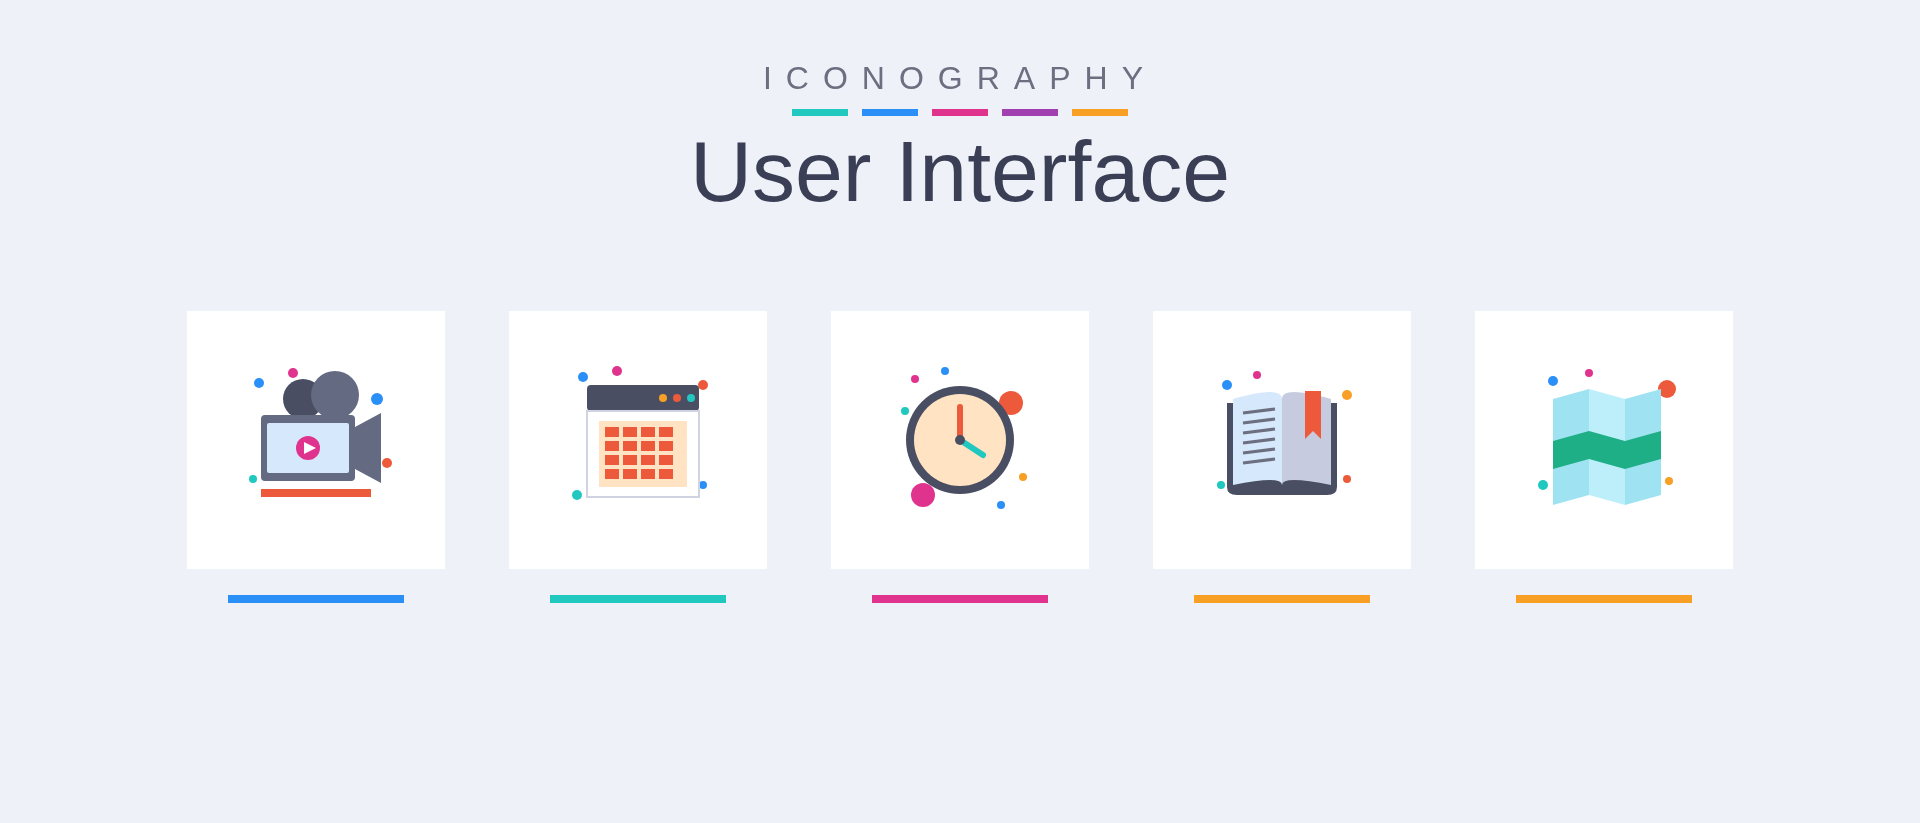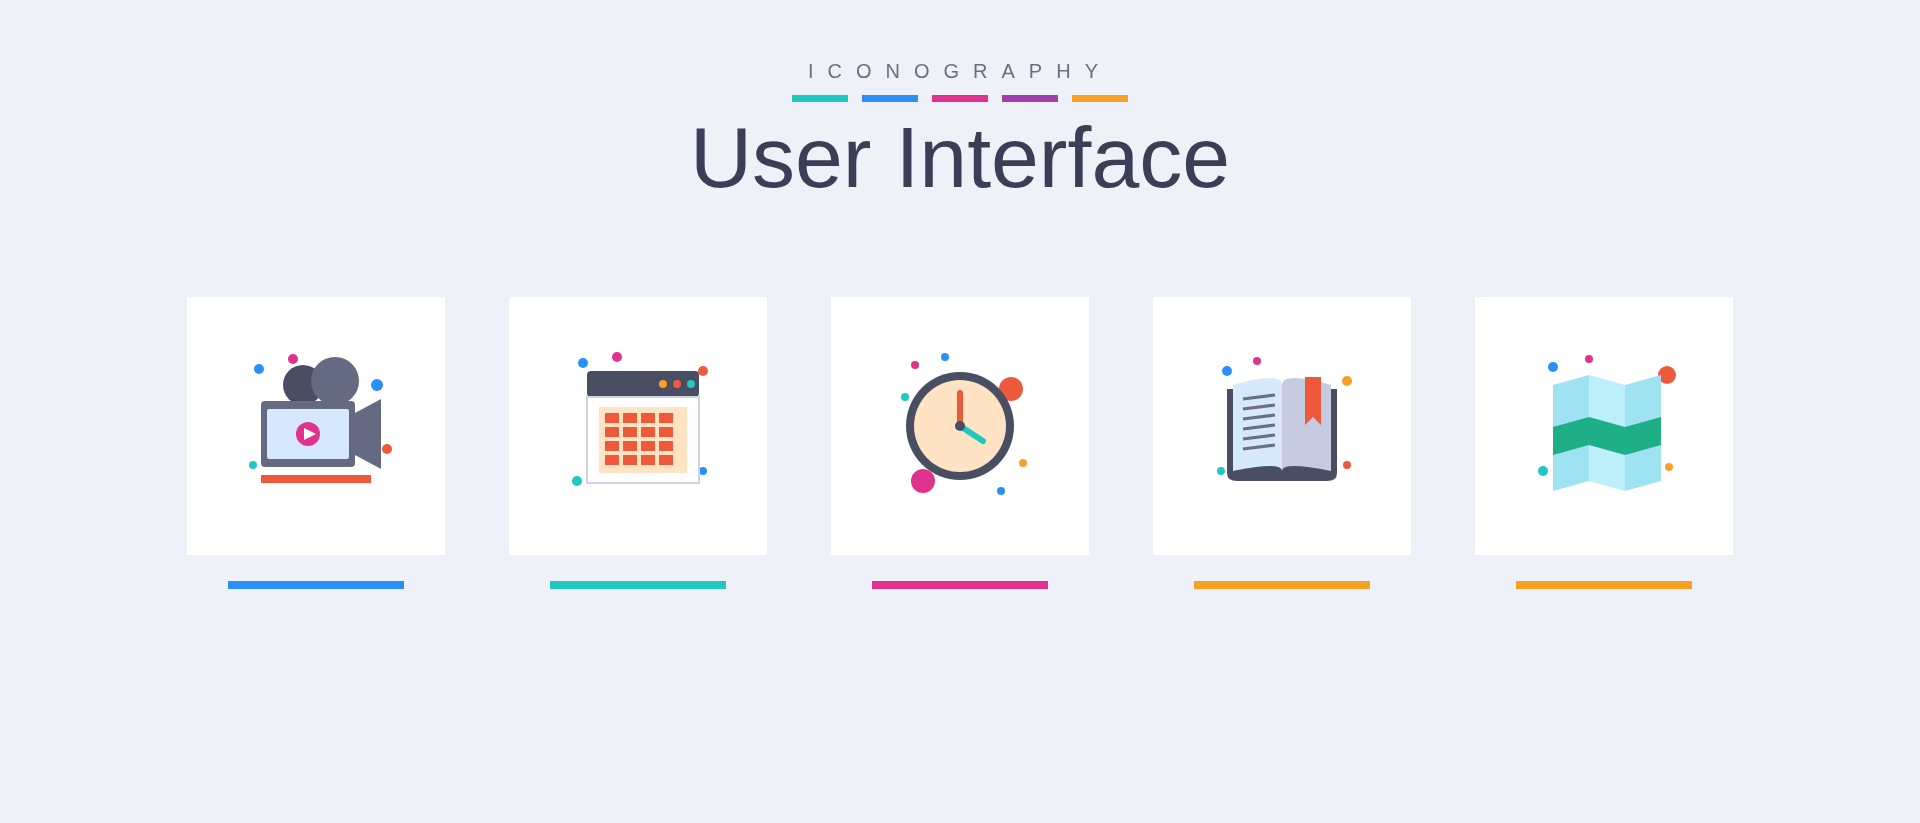--- a/index.html
+++ b/index.html
@@ -9,21 +9,21 @@
     font-family: "Segoe UI", Arial, sans-serif;
     display: flex;
     flex-direction: column;
     align-items: center;
   }
   .header {
     margin-top: 60px;
     text-align: center;
   }
   .eyebrow {
-    font-size: 20px;
+    font-size: 32px;
     letter-spacing: 14px;
     font-weight: 300;
     color: #6b6f80;
     margin-bottom: 12px;
   }
   .accent-row {
     display: flex;
     justify-content: center;
     gap: 14px;
     margin-bottom: 6px;

